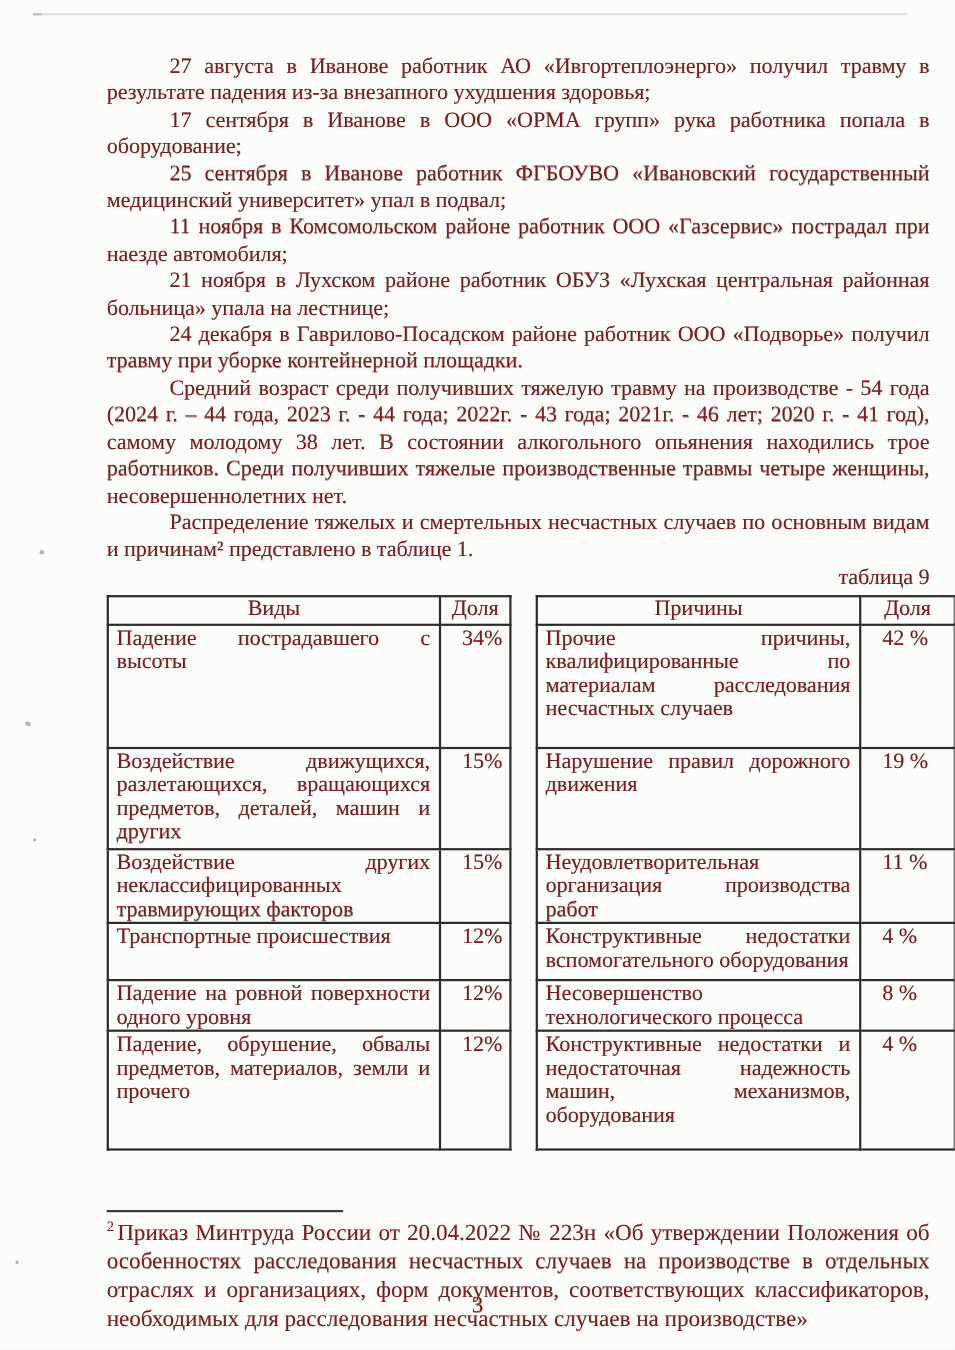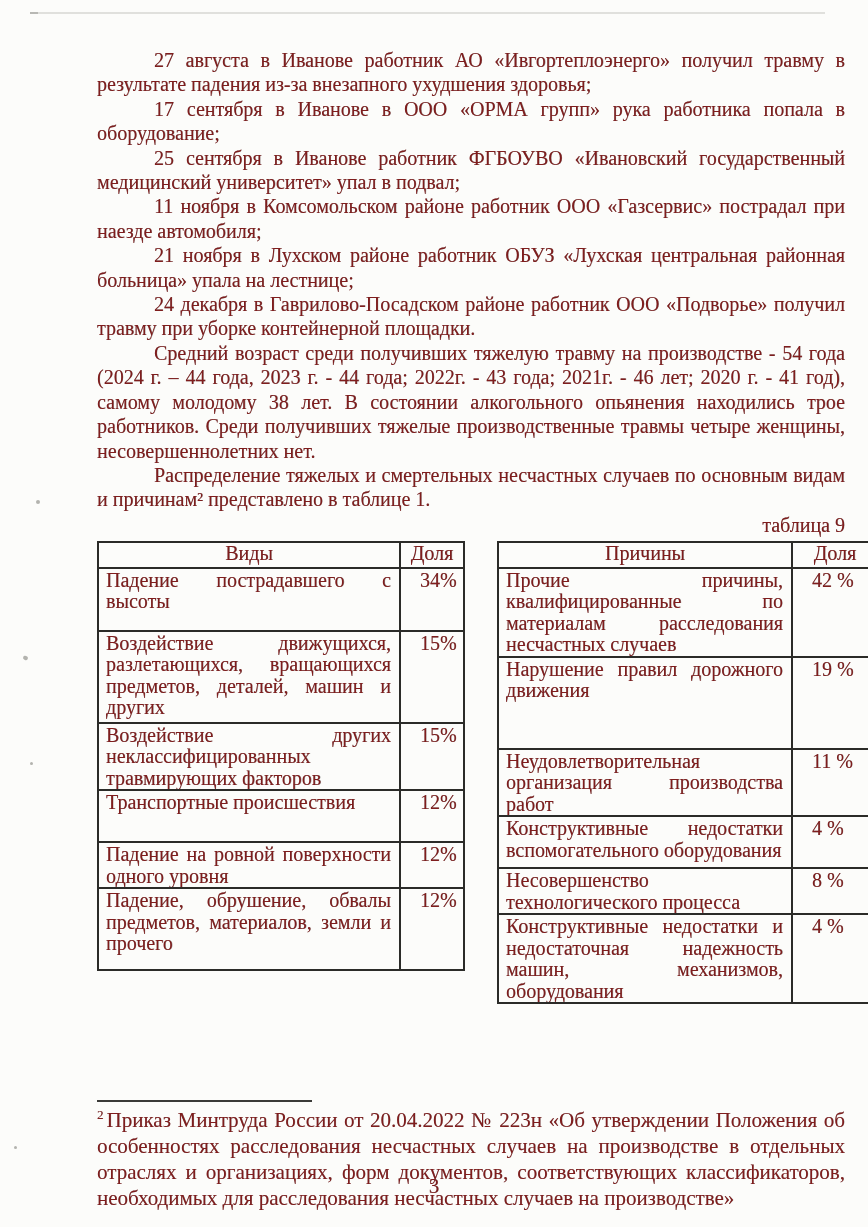--- a/index.html
+++ b/index.html
@@ -39,21 +39,21 @@
     text-indent: 57px;
     text-shadow: 0.3px 0.3px 0 rgba(26,26,24,.45);
   }
   .table-caption {
     margin: 1px 0 3px 0;
     font-size: 20px;
     line-height: 25px;
     text-align: right;
     text-shadow: 0.3px 0.3px 0 rgba(26,26,24,.45);
   }
-  .tables-wrap { display: flex; gap: 32px; align-items: flex-start; }
+  .tables-wrap { display: flex; gap: 22px; align-items: flex-start; }
 
   table.stats {
     border-collapse: collapse;
     table-layout: fixed;
     background: #fcfcfa;
   }
   table.stats th, table.stats td {
     border: 2px solid #2b2b28;
     vertical-align: top;
     font-weight: normal;
@@ -64,26 +64,26 @@
   }
   table.stats th { text-align: center; height: 24px; padding: 0 4px; }
   td.label { text-align: justify; padding: 1px 8px 0 7px; }
   td.share { text-align: left; padding: 1px 4px 0 19px; white-space: nowrap; }
   table.types  { width: 358px; }
   table.types  .col-label { width: 292px; }
   table.types  .col-share { width: 54px; }
   table.causes { width: 372px; }
   table.causes .col-label { width: 284px; }
   table.causes .col-share { width: 76px; }
-  tr.r1 { height: 63px; }
+  tr.r1 { height: 112px; }
   tr.r2 { height: 92px; }
   tr.r3 { height: 66px; }
   tr.r4 { height: 52px; }
   tr.r5 { height: 46px; }
-  tr.r6 { height: 82px; }
+  tr.r6 { height: 108px; }
 
   .footnote {
     position: absolute; left: 97px; top: 1100px; width: 748px;
   }
   .footnote-rule {
     width: 215px; height: 0;
     border-top: 2px solid #3b3b38;
     margin-bottom: 5px;
   }
   .footnote-text {

